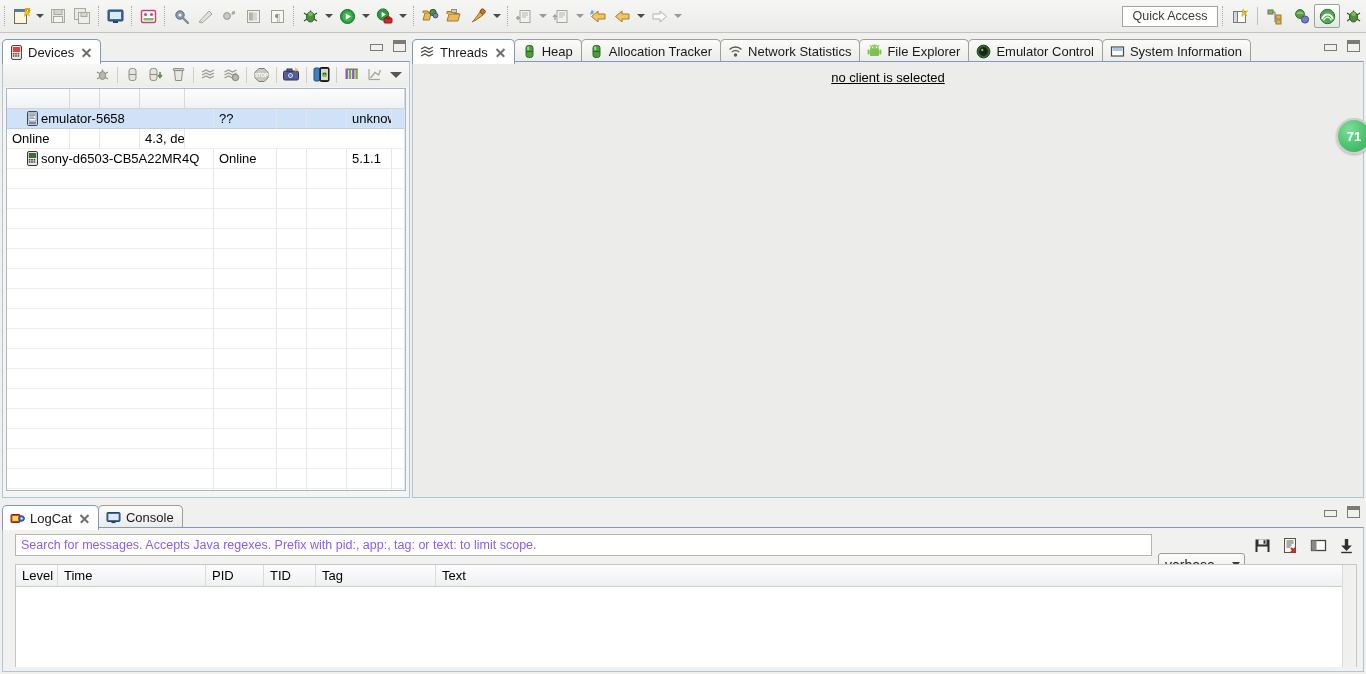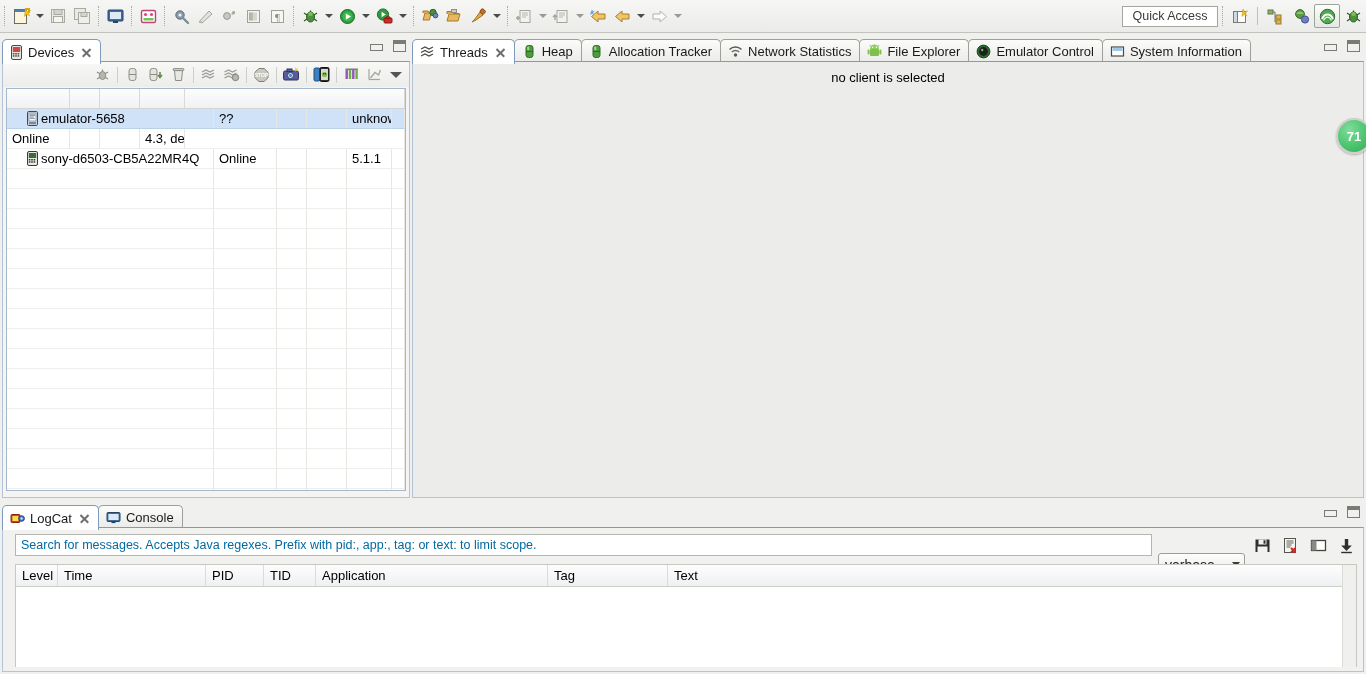--- a/index.html
+++ b/index.html
@@ -177,20 +177,21 @@
 
   
   #threads-panel {
     position: absolute; left: 412px; top: 36px; right: 2px; height: 462px;
   }
   #threads-body {
     position:absolute; left:0; top:25px; right:0; bottom:0;
     background:#ececea;
     border:1px solid #b4c4d8;
     border-top: 1px solid #7e9bbd;
+    text-decoration: underline;
   }
   #no-client {
     width:100%; text-align:center; font-size:13px; padding-top:8px; color:#000;
   }
   #green-badge {
     position:absolute; right:-8px; top:82px;
     width:36px; height:36px; border-radius:50%;
     background: radial-gradient(circle at 35% 30%, #7fdc9b 0%, #4cc46e 55%, #36a757 100%);
     border:2px solid #cfcfcb;
     color:#fff; font-weight:bold; font-size:13px;
@@ -209,21 +210,21 @@
     border:1px solid #b4c4d8;
     border-top: 1px solid #7e9bbd;
   }
   #lc-filterbar {
     height: 34px; display:flex; align-items:center; padding: 0 6px 0 12px; gap:6px;
   }
   #lc-search {
     flex: 1; height: 22px;
     background:#fff; border:1px solid #b6b6b0;
     display:flex; align-items:center; padding: 0 5px;
-    color:#0369a1; font-size:12.5px;
+    color:#8b5cf6; font-size:12.5px;
   }
   #lc-level {
     width: 87px; height: 23px;
     background: linear-gradient(to bottom,#fdfdfd,#e8e8e6);
     border: 1px solid #9d9d97; border-radius: 3px;
     display:flex; align-items:center; justify-content:space-between;
     padding: 0 4px 0 6px; font-size:14px; color:#1a1a1a;margin-top:39px;
   }
   #lc-level i {
     width:0;height:0;border-left:4.5px solid transparent;border-right:4.5px solid transparent;
@@ -972,20 +973,19 @@
         </svg>
       </div>
     </div>
 
     <div id="lc-table">
       <div class="lc-hdr" id="lc-header">
           <div class="hc" style="width: 42px;">Level</div>
           <div class="hc" style="width: 148px;">Time</div>
           <div class="hc" style="width: 58px;">PID</div>
           <div class="hc" style="width: 52px;">TID</div>
-          <div class="hc" style="width: 232px;">Application</div>
           <div class="hc" style="width: 120px;">Tag</div>
           <div class="hc" style="flex: 1 1 0%;">Text</div>
         </div>
       <div id="lc-scrollv"></div>
     </div>
   </div>
 </div>
 
 </body></html>

